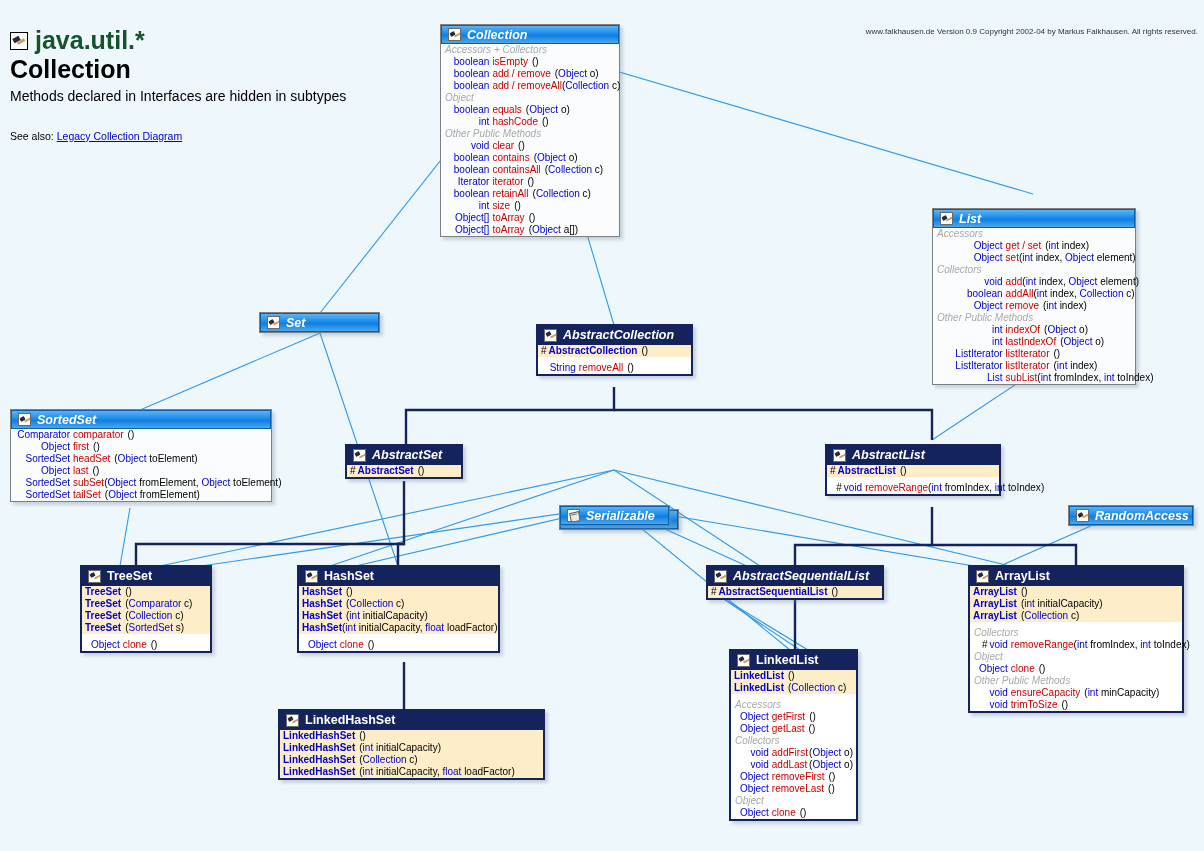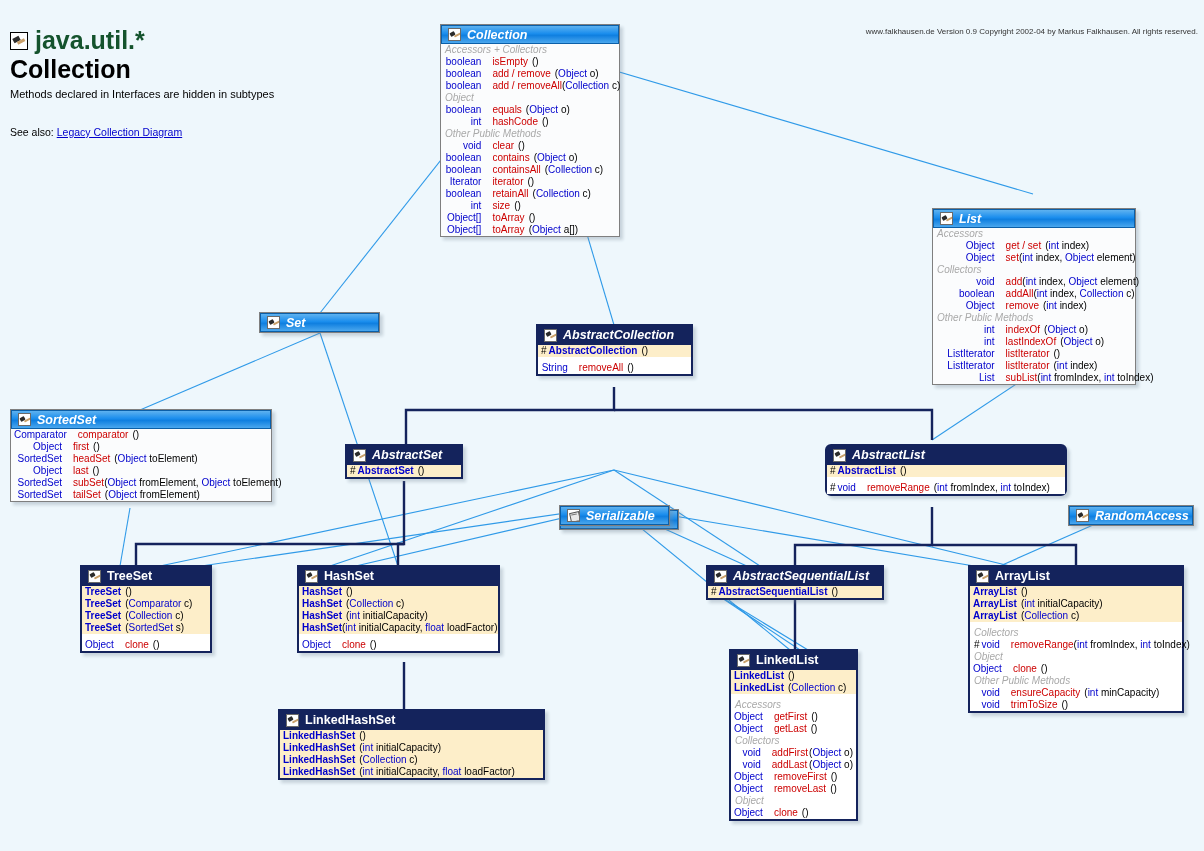--- a/index.html
+++ b/index.html
@@ -10,21 +10,21 @@
     overflow:hidden;
   }
   #canvas{position:relative;width:1204px;height:851px;}
   #edges{position:absolute;left:0;top:0;width:1204px;height:851px;}
 
   
   .title-block{position:absolute;left:10px;top:28px;}
   .title-line1{font-size:25px;font-weight:bold;color:#14532d;line-height:25px;
     display:flex;align-items:center;gap:7px;white-space:nowrap;}
   .title-line2{font-size:25px;font-weight:bold;color:#000;line-height:28px;margin-top:2px;}
-  .title-note{font-size:11px;color:#000;margin-top:5px;white-space:nowrap;}
+  .title-note{font-size:14px;color:#000;margin-top:5px;white-space:nowrap;}
   .see-also{font-size:10.5px;color:#000;margin-top:26px;white-space:nowrap;}
   .see-also a{color:#0000cc;text-decoration:underline;}
   .copyright{position:absolute;right:6px;top:27px;font-size:8px;color:#333;white-space:nowrap;}
 
   
   .ico{width:13px;height:13px;flex:0 0 13px;position:relative;
        background:#ffffff;border:1px solid #6a6a6a;box-sizing:border-box;overflow:hidden;}
   .ico .hd{position:absolute;left:1px;top:2.5px;width:5px;height:4px;background:#2b2b2b;
        transform:rotate(-28deg);border-radius:1px;}
   .ico .hn{position:absolute;left:4.5px;top:5px;width:7px;height:2px;background:#c9a06a;
@@ -63,21 +63,21 @@
        border-bottom:1px solid #14235c;}
   .cclass{background:#0f766e;border:2px solid #14235c;}
 
   .sect{box-sizing:border-box;}
   .sect.ctor{background:#fdeec9;}
   .sect.body{background:#ffffff;}
   .iface .sect.body{background:#fbfcfd;}
 
   .row{display:flex;font-size:10px;line-height:12px;white-space:nowrap;padding:0 3px;}
   .grp{font-size:10px;line-height:12px;color:#a9a9a9;font-style:italic;padding:0 3px 0 4px;white-space:nowrap;}
-  .rt{color:#0000cc;text-align:right;padding-right:11px;flex:0 0 auto;}
+  .rt{color:#0000cc;text-align:right;padding-right:3px;flex:0 0 auto;}
   .nm{color:#cc0000;font-weight:normal;}
   .nm.b{color:#0000cc;font-weight:bold;}
   .pr{color:#000;}
   .ty{color:#0000cc;}
   .vis{color:#000;padding-right:2px;}
   .pad{height:5px;}
 </style>
 </head>
 <body>
 
@@ -496,21 +496,21 @@
       </div>
       <div class="sect ctor">
         <div class="row">
           <span class="vis">#</span>
           <span class="nm b">AbstractSet</span>
           <span style="width:4px"></span>
           <span>()</span>
         </div>
       </div>
     </div>
-  <div class="box aclass" id="b-abstractlist" style="left:825px;top:444px;width:242px;border-radius:6px;">
+  <div class="box aclass" id="b-abstractlist" style="left:825px;top:444px;width:176px;">
       <div class="hdr">
         <span class="ico">
           <i class="hd"></i>
           <i class="hn"></i>
         </span>
         <span>AbstractList</span>
       </div>
       <div class="sect ctor">
         <div class="row">
           <span class="vis">#</span>

